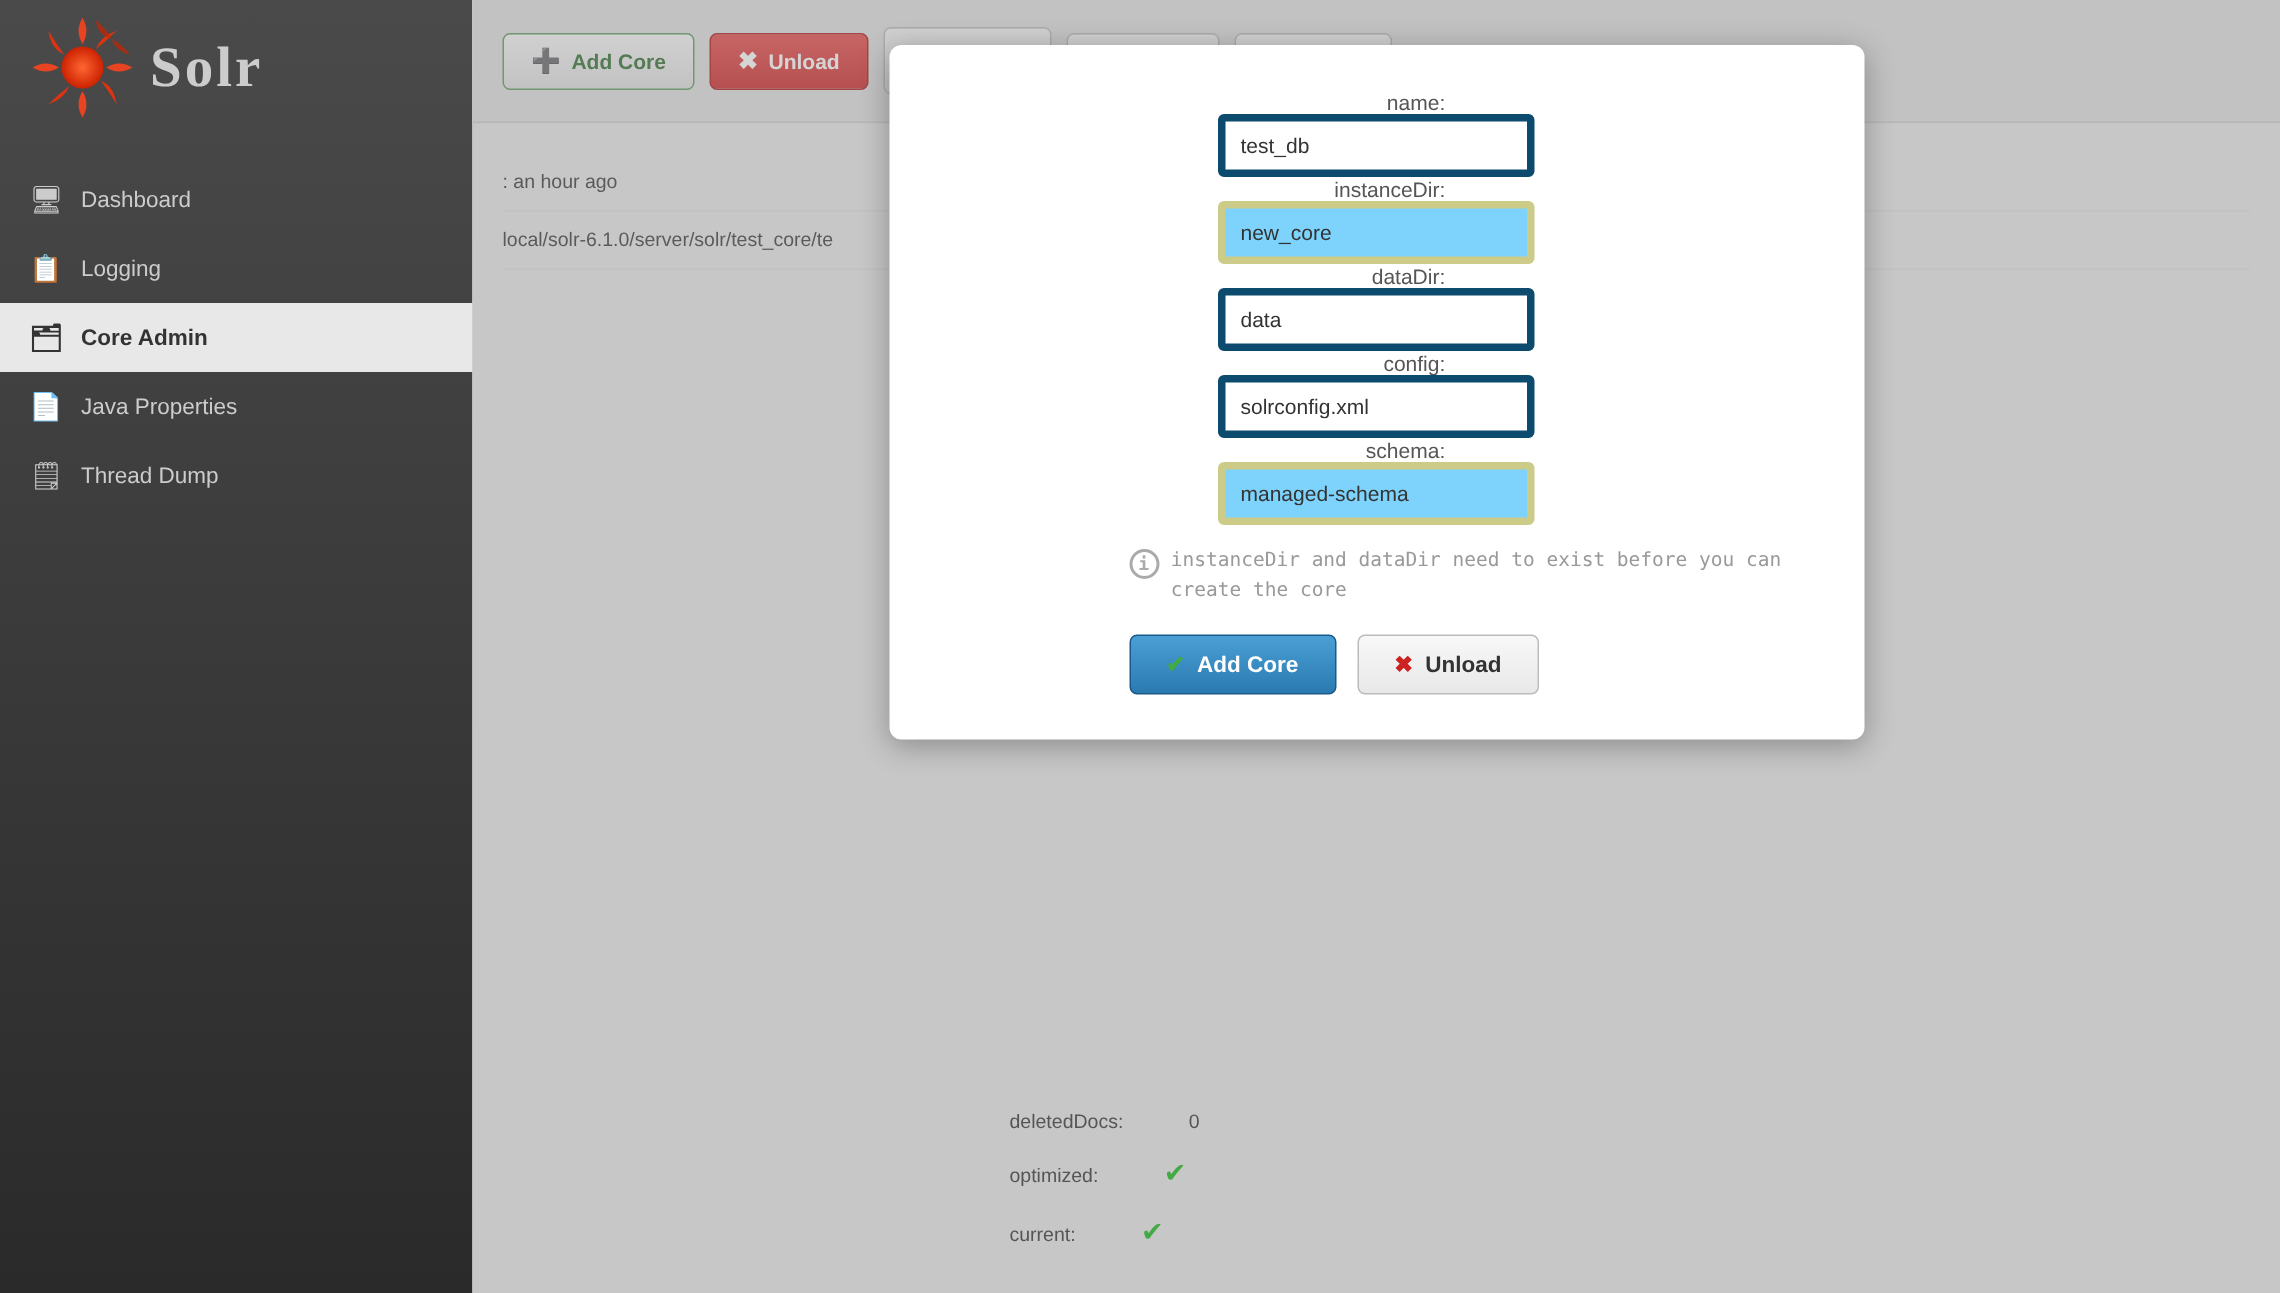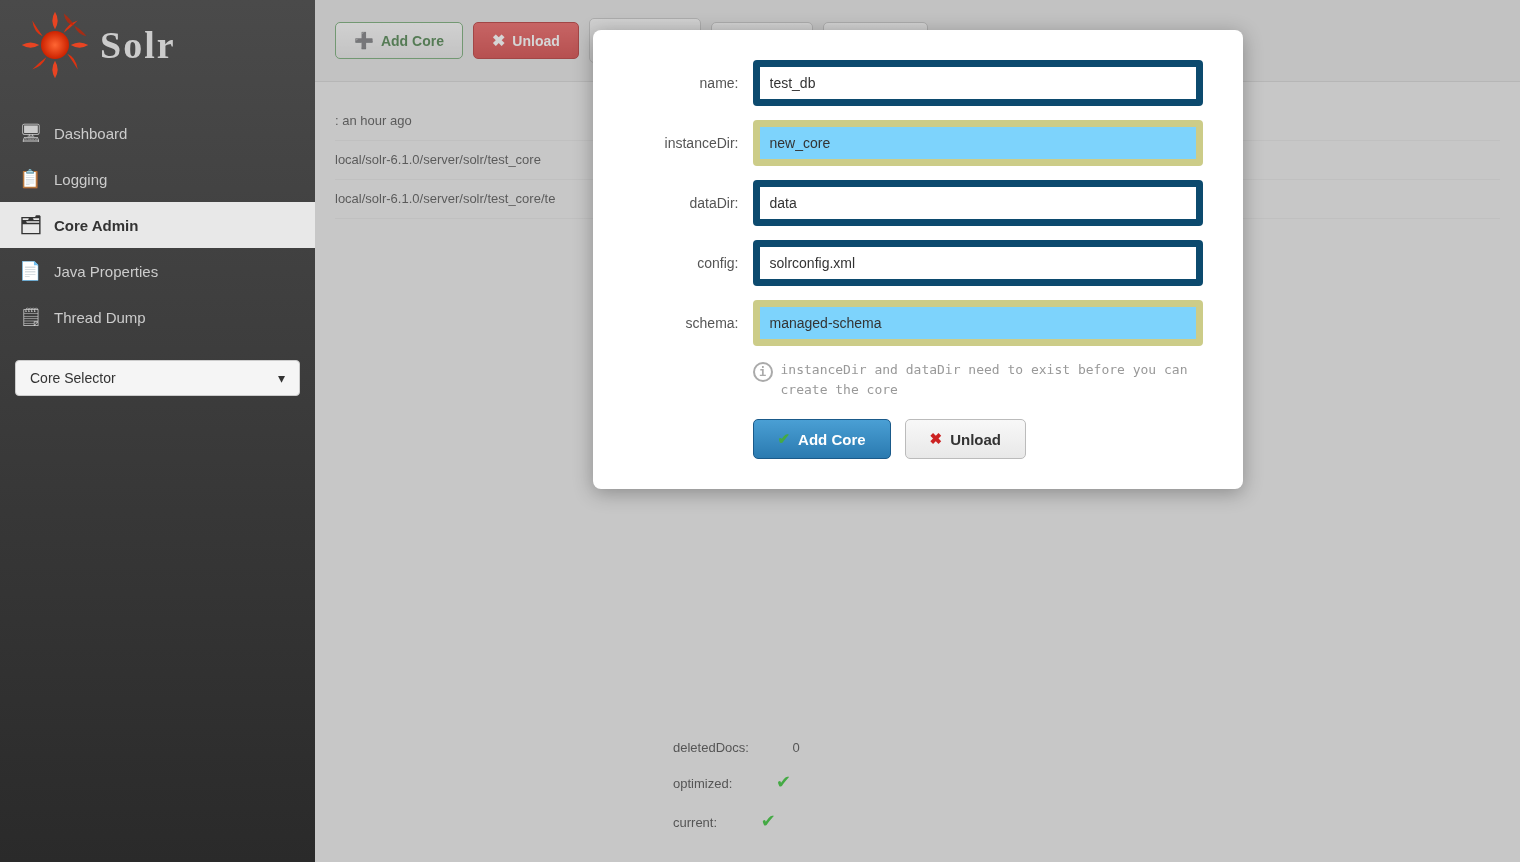--- a/index.html
+++ b/index.html
@@ -156,36 +156,36 @@
       background: white;
       border-radius: 8px;
       padding: 30px 40px 30px 40px;
       width: 650px;
       box-shadow: 0 4px 20px rgba(0,0,0,0.3);
     }
 
     .form-row {
       display: flex;
       align-items: center;
-      margin-bottom: 14px;
+      flex-direction: column;
     }
 
     .form-label {
       width: 120px;
       text-align: right;
       padding-right: 14px;
       color: #555;
       font-size: 14px;
       flex-shrink: 0;
     }
 
     .form-input {
       flex: 1;
       padding: 8px 10px;
-      border: 7px solid #0c4a6e;
+      border: 5px solid #0c4a6e;
       border-radius: 4px;
       font-size: 14px;
       color: #333;
       background: white;
     }
 
     .form-input.highlight {
       background: #7dd3fc;
       border-color: #cccc88;
     }
@@ -307,26 +307,20 @@
   </div>
   <div class="nav-item">
     <span class="nav-icon">📄</span>
     <span>Java Properties</span>
   </div>
   <div class="nav-item">
     <span class="nav-icon">🗒</span>
     <span>Thread Dump</span>
   </div>
 
-  <div class="core-selector-area">
-    <button class="core-selector-btn">
-      <span>Core Selector</span>
-      <span>▾</span>
-    </button>
-  </div>
 </div>
 
 <div id="main-content">
 
   <div id="toolbar">
     <button class="toolbar-btn add-core-btn">
       <span class="btn-icon check-icon">➕</span>
       <span>Add Core</span>
     </button>
     <button class="toolbar-btn unload-btn">
@@ -345,23 +339,20 @@
       <span class="btn-icon">↺</span>
       <span>Reload</span>
     </button>
   </div>
 
   <div id="bg-content">
     <div class="bg-row">
       <span class="bg-value">: an hour ago</span>
     </div>
     <div class="bg-row">
-      <span class="bg-value">local/solr-6.1.0/server/solr/test_core</span>
-    </div>
-    <div class="bg-row">
       <span class="bg-value">local/solr-6.1.0/server/solr/test_core/te</span>
     </div>
     <div style="height:80px"></div>
   </div>
 
   <div id="modal-overlay">
     <div id="modal">
 
       <div class="form-row">
         <label class="form-label">name:</label>

